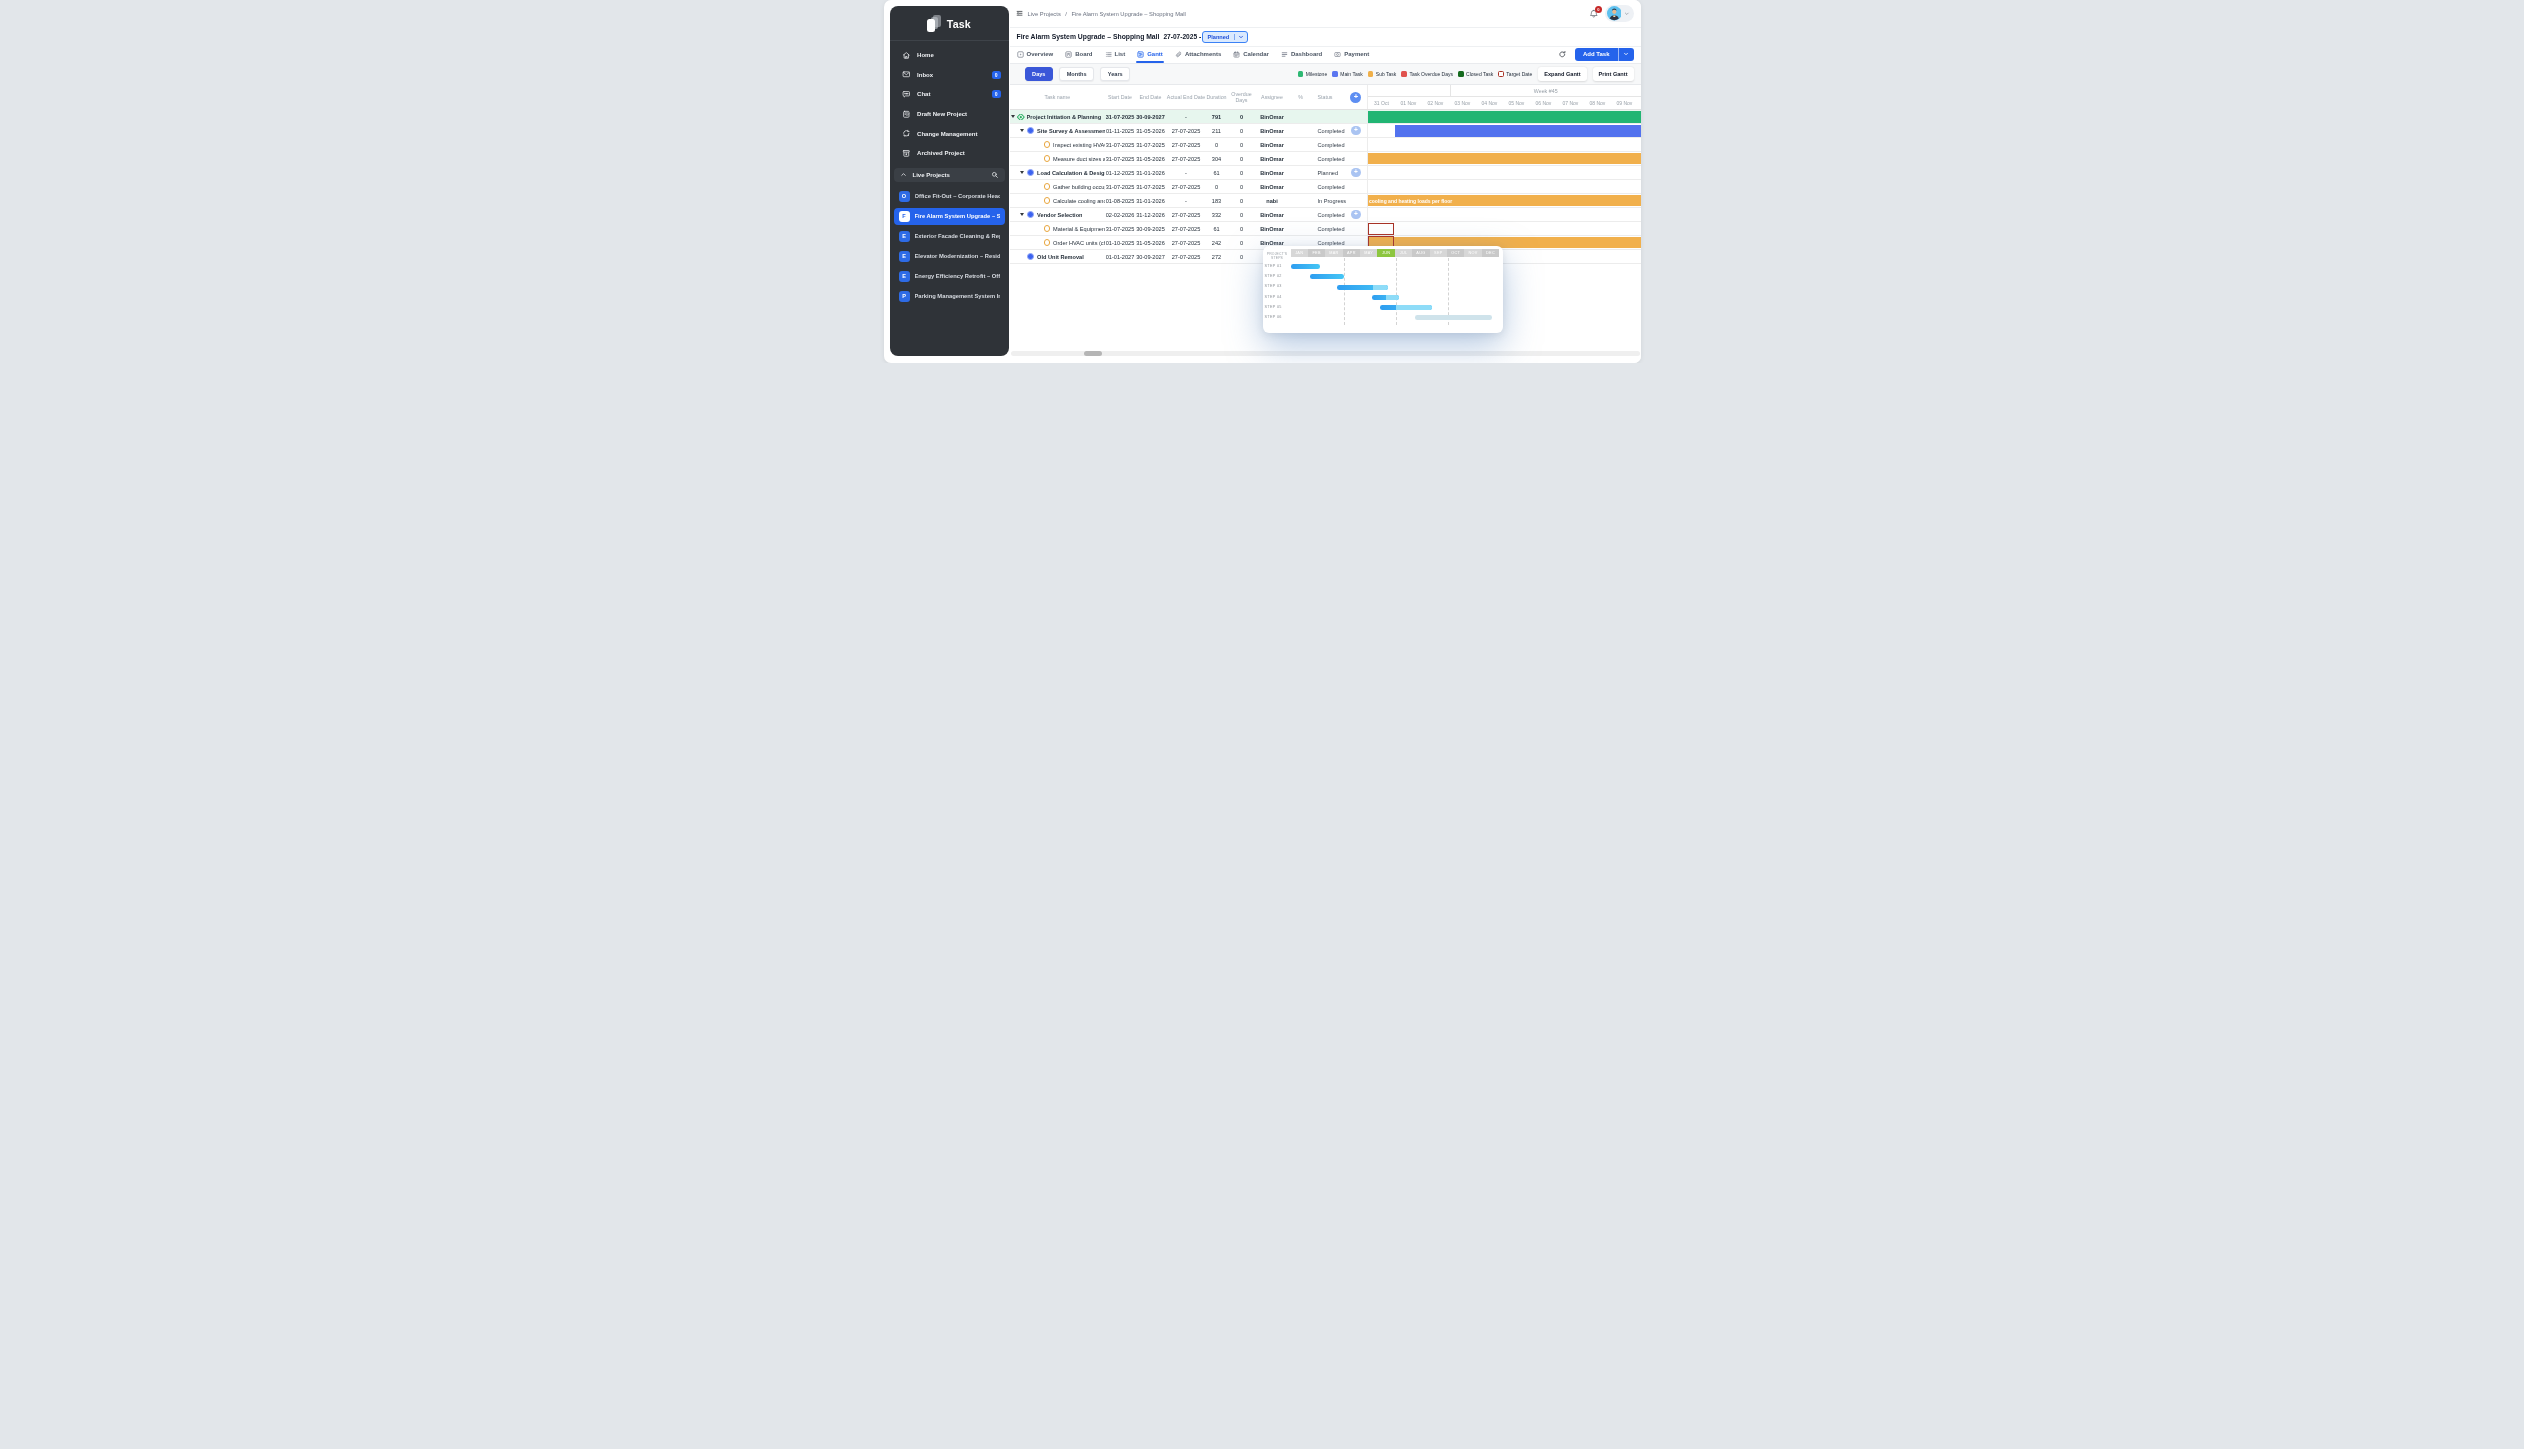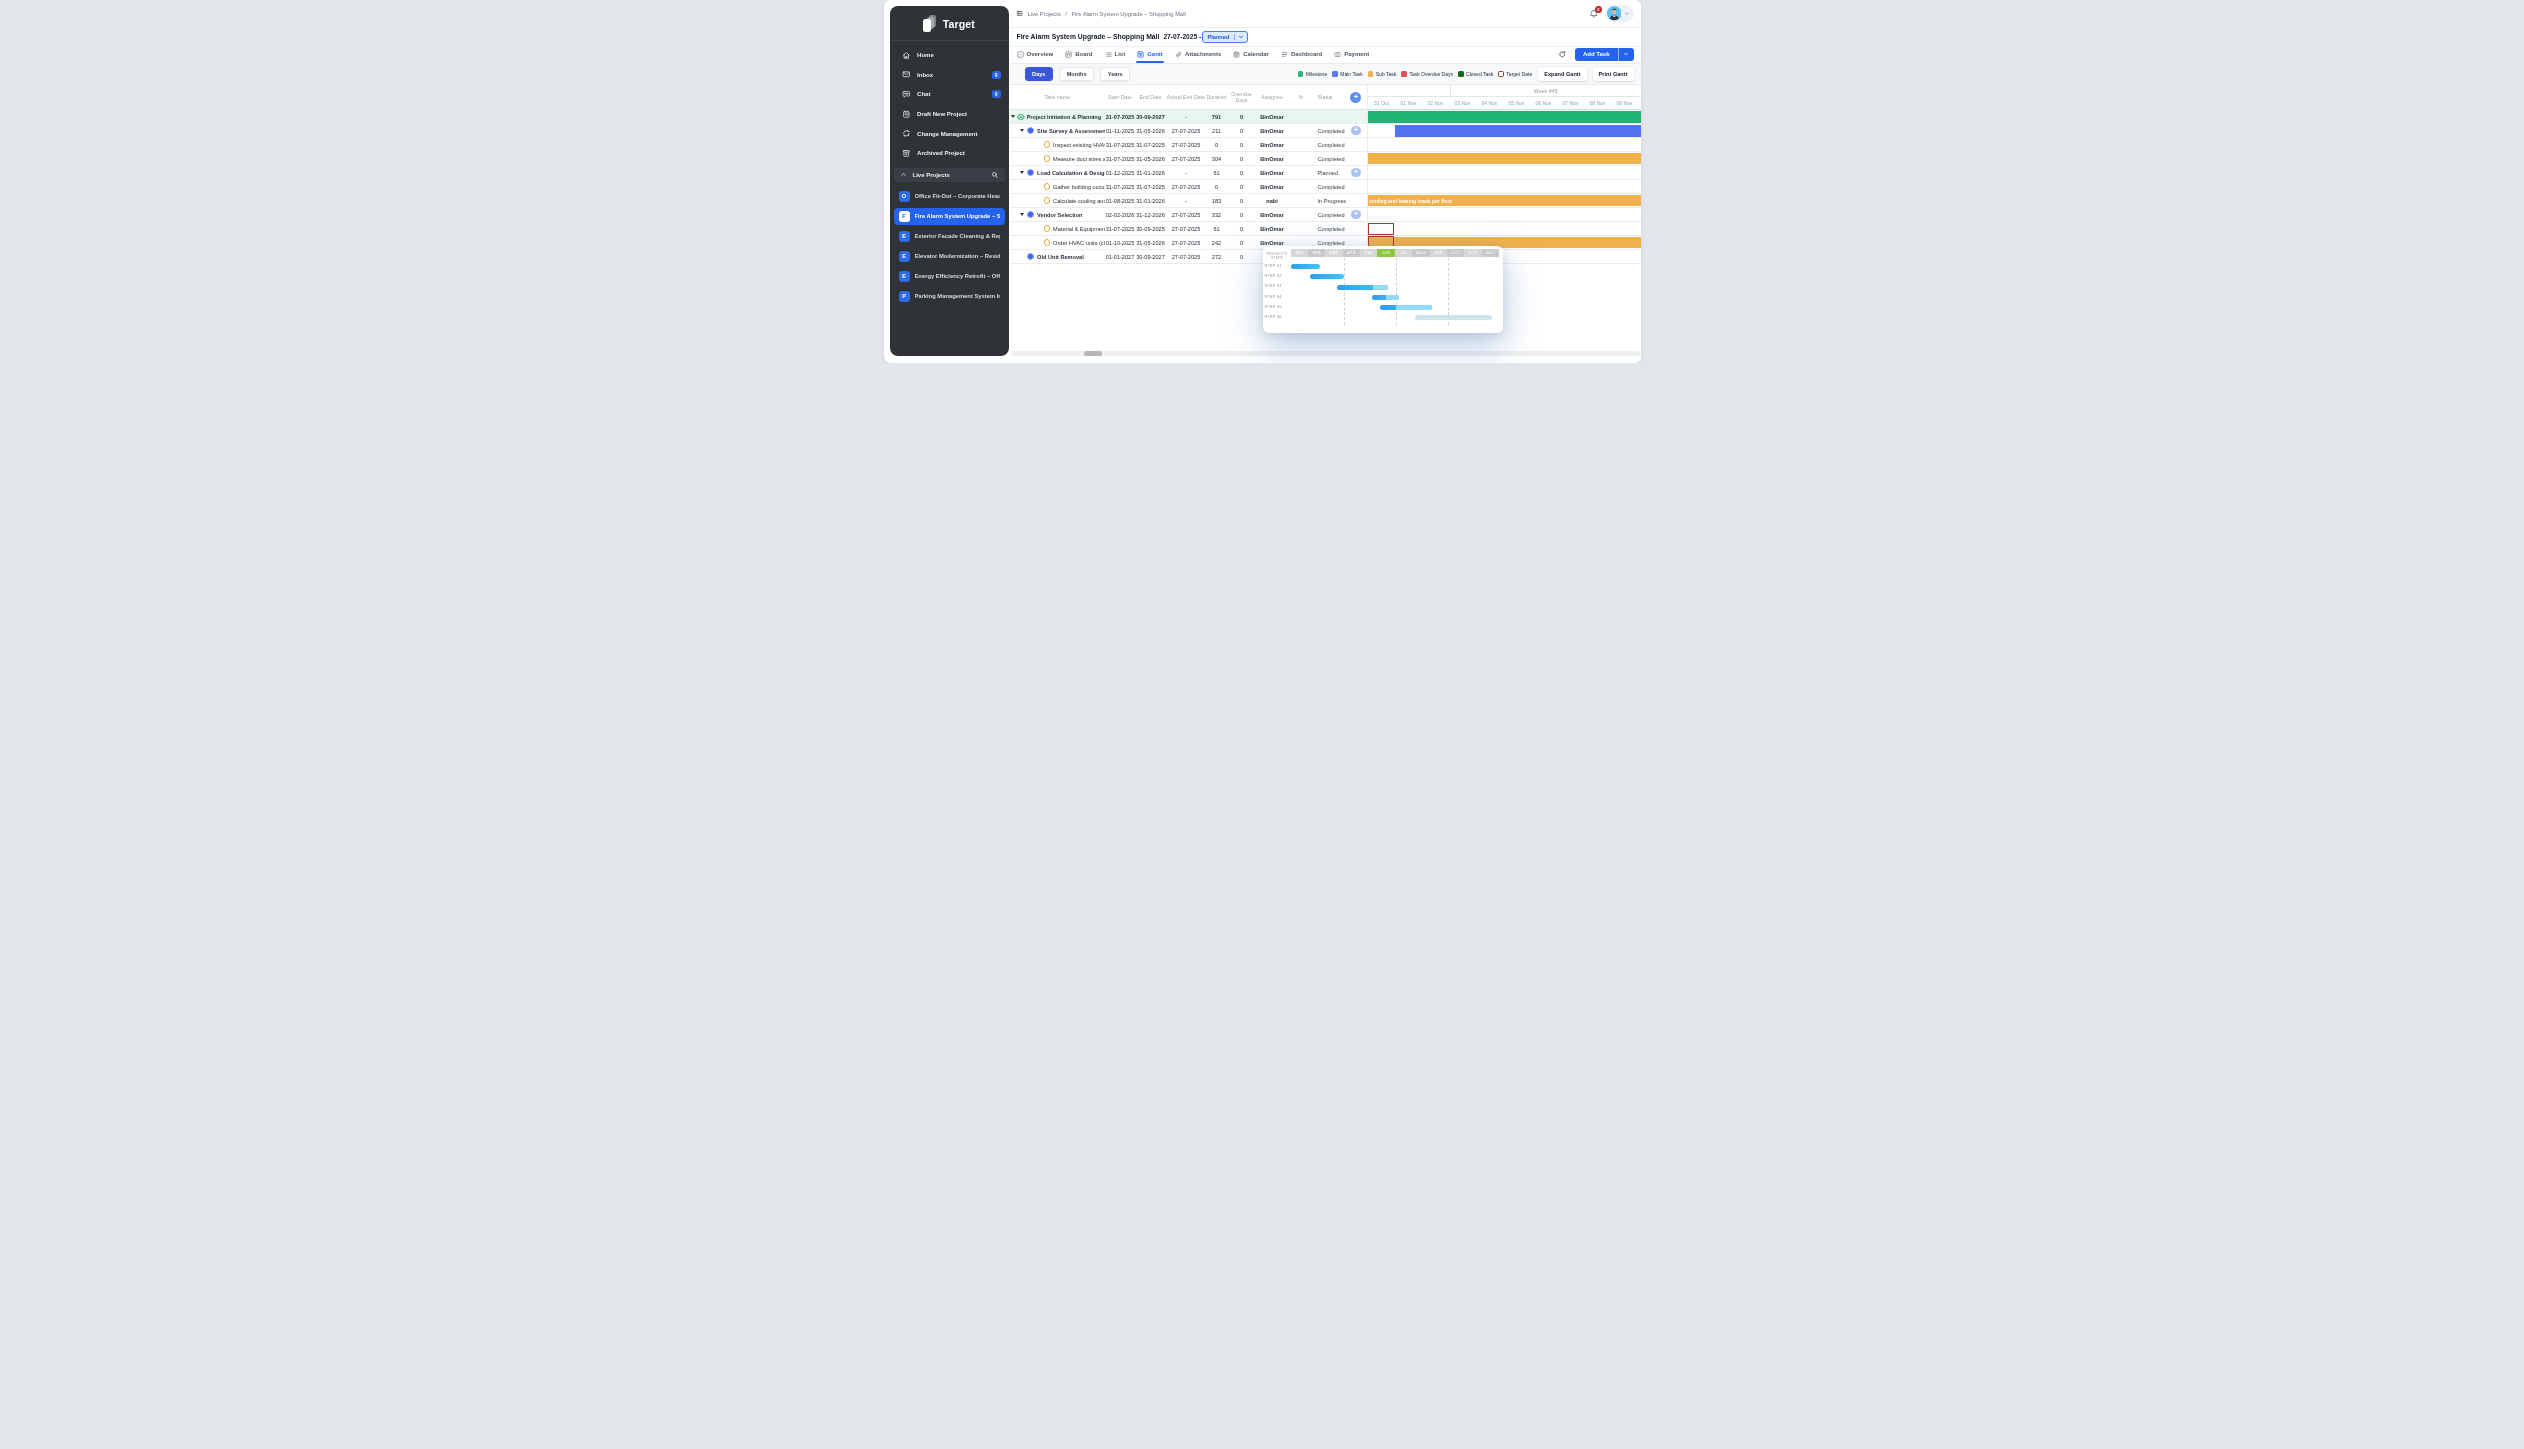--- a/index.html
+++ b/index.html
@@ -154,21 +154,21 @@
 
 <div class="app">
 
   <aside class="sidebar">
     <div class="logo-row">
       <span class="logo-mark">
           <i class="back"></i>
           <i class="mid"></i>
           <i class="front"></i>
         </span>
-      <span class="logo-text">Target</span>
+      <span class="logo-text">Task</span>
     </div>
     <div class="side-divider"></div>
     <nav id="nav-list">
         <div class="nav-item">
           <span>
             <svg width="8.6" height="8.6" viewBox="0 0 16 16" fill="none" stroke="#e9ebee" stroke-width="1.4" stroke-linecap="round" stroke-linejoin="round">
               <path d="M2.5 7.6 L8 3 l5.5 4.6 M4 6.8 V13.3 H12 V6.8 M6.7 13.3 V10.2 H9.3 V13.3"></path>
             </svg>
           </span>
           <span class="nav-label">Home</span>

